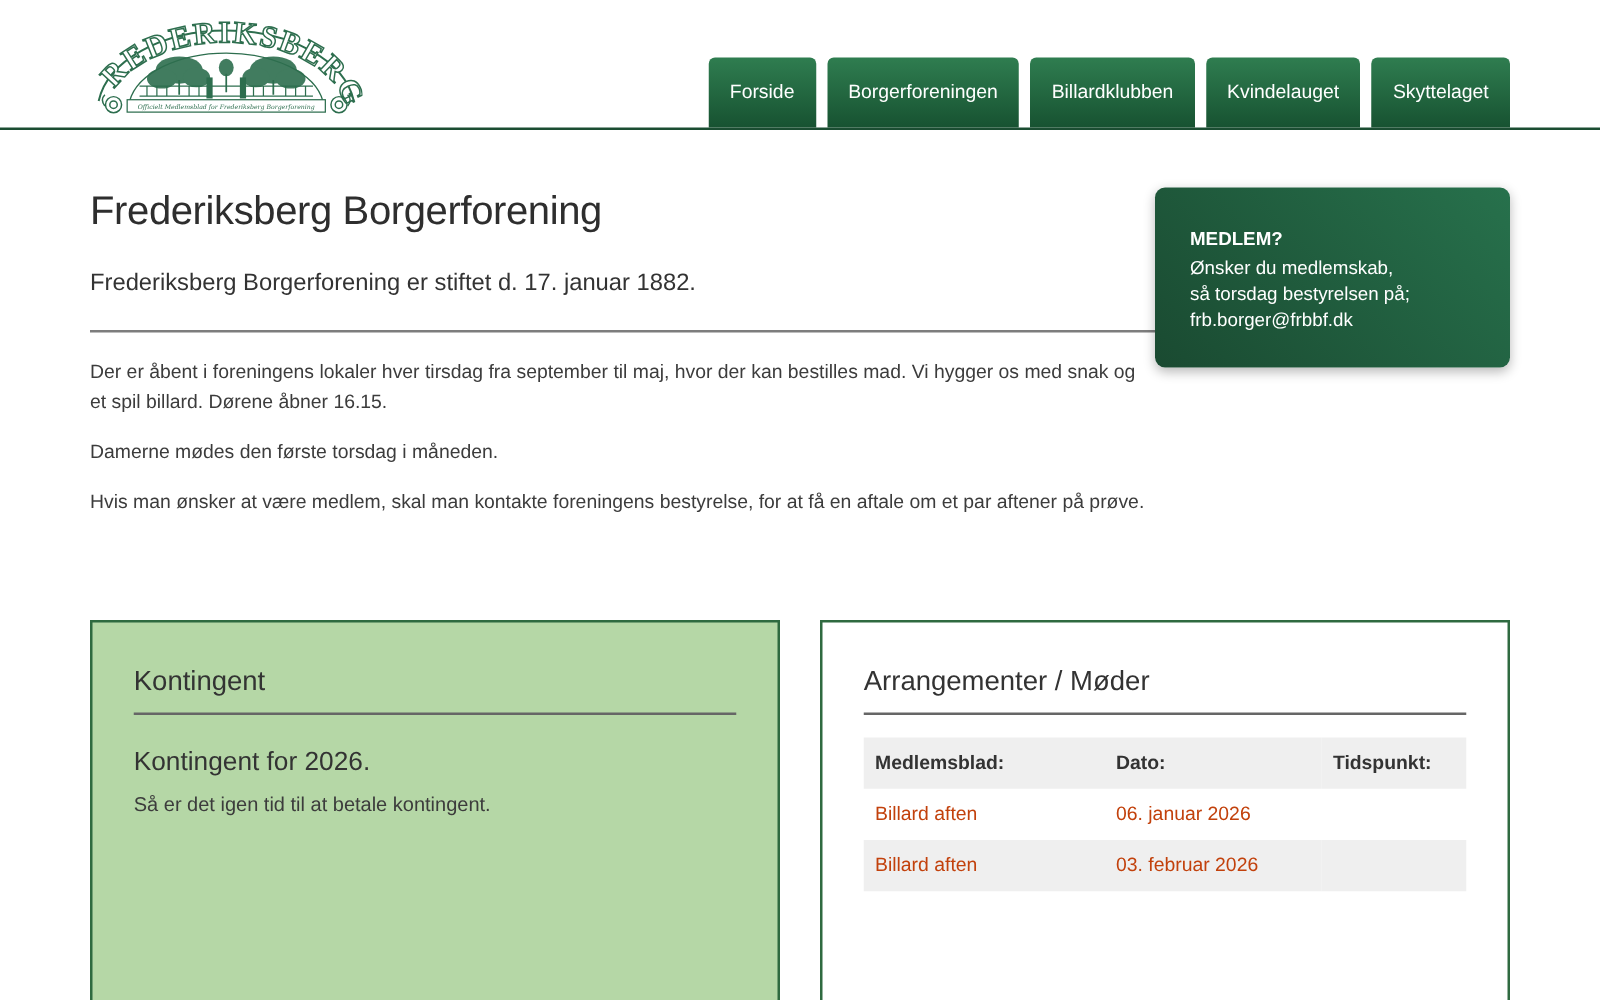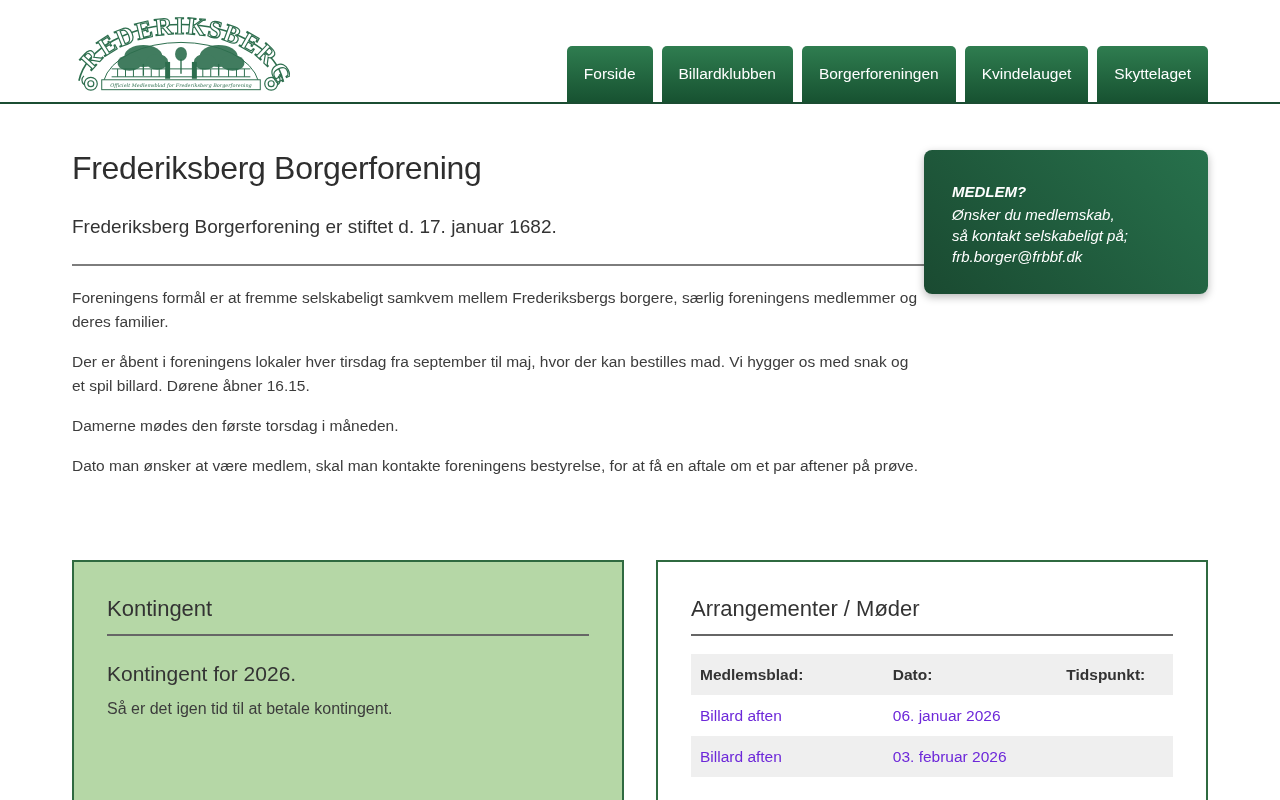--- a/index.html
+++ b/index.html
@@ -26,39 +26,39 @@
   .page-subtitle { font-size:19px; font-weight:400; color:#333333; margin-top:29px; }
   .rule { border:none; border-top:2px solid #7d7d7d; margin-top:26px; }
   .body-copy p { font-size:15.5px; line-height:24px; color:#3c3c3c; margin-top:16px; }
   .body-copy p:first-child { margin-top:20px; }
 
   
   .member-box {
     width:284px; height:144px; border-radius:8px;
     background:linear-gradient(225deg, #27714c 0%, #1a4a31 100%);
     box-shadow:0 3px 9px rgba(0,0,0,0.28);
-    color:#ffffff; padding:31px 28px; font-size:15px; line-height:21px;font-style:italic;
+    color:#ffffff; padding:31px 28px; font-size:15px; line-height:21px;
   }
   .member-box .mb-title { font-weight:700; margin-bottom:2px; }
 
   
   .bottom-grid { display:grid; grid-template-columns:1fr 1fr; column-gap:32px; margin-top:82px; }
   .panel { min-height:320px; border:2px solid #2f6a40; padding:34px 33px 20px 33px; }
   .panel-green { background:#b5d7a6; }
   .panel-white { background:#ffffff; }
   .panel h2 { font-size:22px; font-weight:400; color:#333333; letter-spacing:0; }
   .panel .rule-sm { border:none; border-top:2px solid #666666; margin-top:12px; }
   .panel h3 { font-size:21px; font-weight:400; color:#333333; margin-top:26px; }
   .panel .k-line { font-size:16px; color:#3c3c3c; margin-top:14px; }
   .panel .k-bold { font-size:15.5px; font-weight:700; color:#333333; margin-top:23px; }
 
   
   .events-table { width:100%; border-collapse:collapse; margin-top:18px; }
   .events-table th, .events-table td {
-    font-size:15.5px; text-align:left; padding:10px 9px; height:41px; vertical-align:middle; color:#6d28d9;
+    font-size:15.5px; text-align:left; padding:10px 9px; height:41px; vertical-align:middle; color:#c2410c;
   }
   .events-table th { font-weight:700; color:#333333; }
   .events-table tr.shaded { background:#efefef; }
   .events-table col.c1 { width:40%; } .events-table col.c2 { width:36%; } .events-table col.c3 { width:24%; }
 </style>
 </head>
 <body>
 
 <header class="site-header">
   <div class="header-inner">
@@ -116,47 +116,46 @@
           <circle cx="201" cy="68" r="6.5"></circle>
             <circle cx="201" cy="68" r="3"></circle>
           <path d="M 12 60 q -4 4 0 9"></path>
             <path d="M 208 60 q 4 4 0 9"></path>
         </g>
       </svg>
     </a>
 
     <nav class="main-nav">
       <a class="nav-btn" href="#">Forside</a>
+      <a class="nav-btn" href="#">Borgerforeningen</a>
       <a class="nav-btn" href="#">Billardklubben</a>
-      <a class="nav-btn" href="#">Borgerforeningen</a>
       <a class="nav-btn" href="#">Kvindelauget</a>
       <a class="nav-btn" href="#">Skyttelaget</a>
     </nav>
   </div>
 </header>
 
 <main class="content">
   <div class="top-grid">
     <section>
       <h1 class="page-title">Frederiksberg Borgerforening</h1>
-      <div class="page-subtitle">Frederiksberg Borgerforening er stiftet d. 17. januar 1682.</div>
+      <div class="page-subtitle">Frederiksberg Borgerforening er stiftet d. 17. januar 1882.</div>
       <hr class="rule">
       <div class="body-copy">
-        <p>Foreningens formål er at fremme selskabeligt samkvem mellem Frederiksbergs borgere, særlig foreningens medlemmer og deres familier.</p>
         <p>Der er åbent i foreningens lokaler hver tirsdag fra september til  maj, hvor der kan bestilles mad. Vi hygger os med snak og et spil billard. Dørene åbner 16.15.</p>
         <p>Damerne mødes den første torsdag i måneden.</p>
-        <p>Dato man ønsker at være medlem, skal man kontakte foreningens bestyrelse, for at få en aftale om et par aftener på prøve.</p>
+        <p>Hvis man ønsker at være medlem, skal man kontakte foreningens bestyrelse, for at få en aftale om et par aftener på prøve.</p>
       </div>
     </section>
 
     <aside>
       <div class="member-box">
         <div class="mb-title">MEDLEM?</div>
         <div>Ønsker du medlemskab,</div>
-        <div>så kontakt selskabeligt på;</div>
+        <div>så torsdag bestyrelsen på;</div>
         <div>frb.borger@frbbf.dk</div>
       </div>
     </aside>
   </div>
 
   <div class="bottom-grid">
 
     <section class="panel panel-green">
       <h2>Kontingent</h2>
       <hr class="rule-sm">

